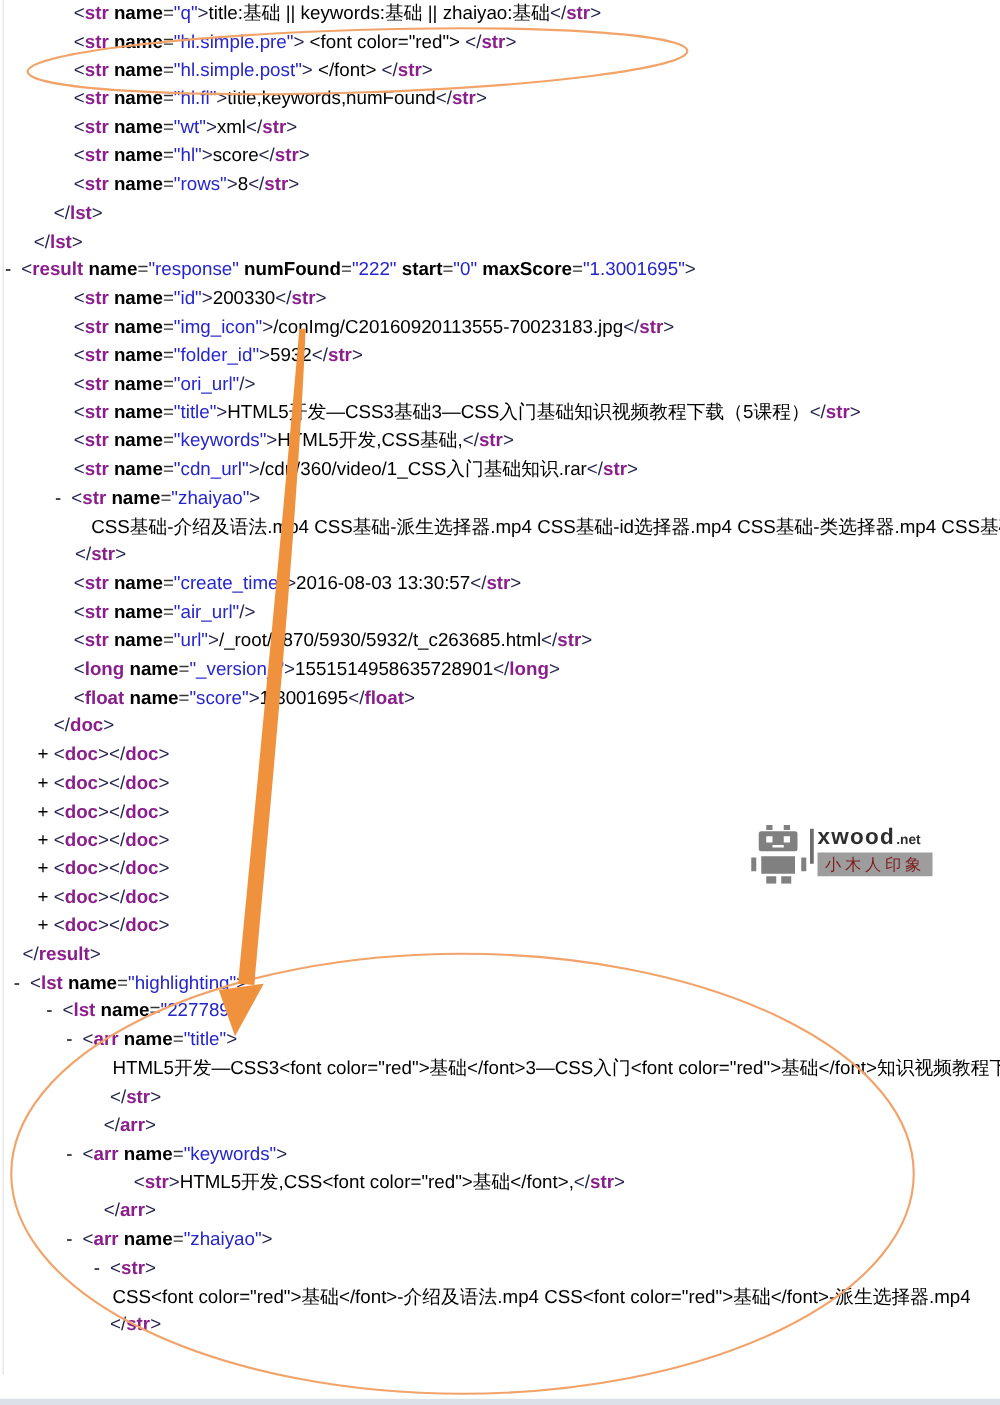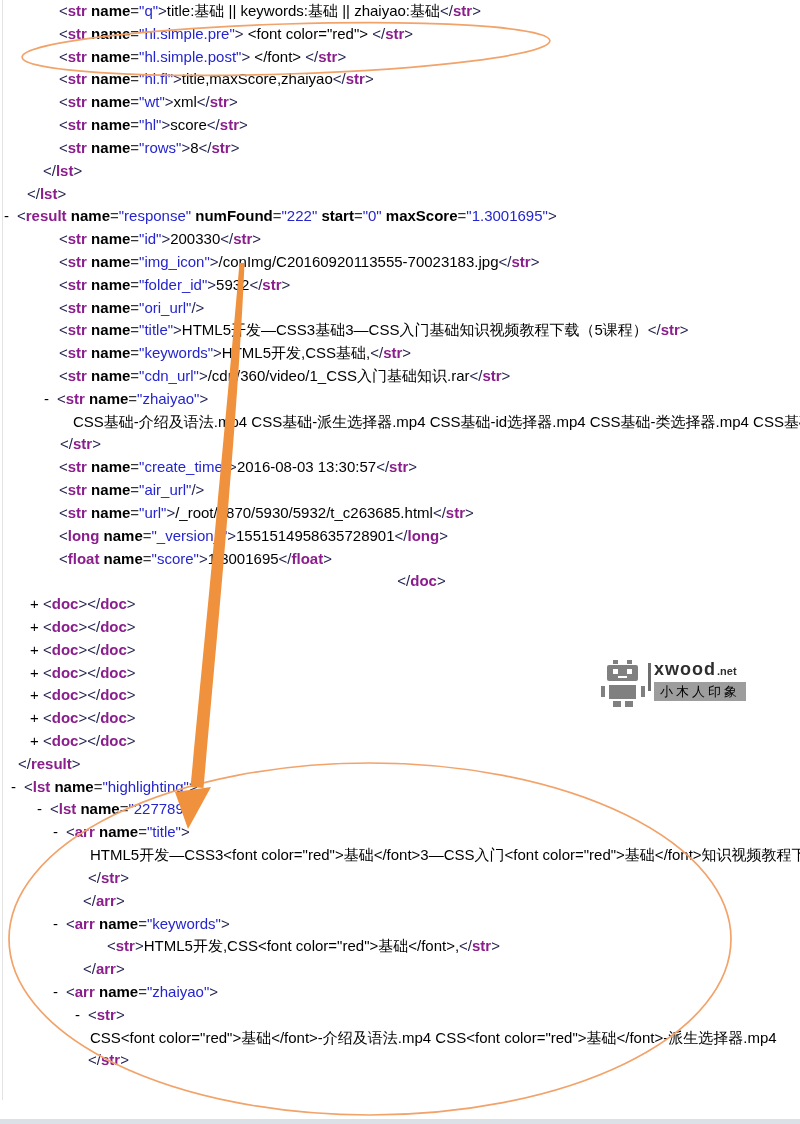--- a/index.html
+++ b/index.html
@@ -38,34 +38,34 @@
   #watermark{
     position:absolute;left:600px;top:659px;display:flex;align-items:flex-start;
   }
   #robot{width:46px;height:48px;flex:0 0 auto;}
   #wm-sep{width:3px;height:28px;background:#6e6e6e;margin:4px 3px 0 2px;}
   #wm-text{display:flex;flex-direction:column;}
   #wm-top{display:flex;align-items:baseline;}
   #wm-domain{font-size:18px;font-weight:bold;color:#2e2e2e;letter-spacing:1px;text-align:right;}
   #wm-tld{font-size:11px;font-weight:bold;color:#2e2e2e;margin-left:1px;}
   #wm-tagline{
-    margin-top:2px;background:#9d9d9d;color:#000000;font-size:13px;
+    margin-top:2px;background:#9d9d9d;color:#7f1d1d;font-size:13px;
     padding:1px 6px;letter-spacing:3px;line-height:17px;text-align:right;
   }
 </style>
 </head>
 <body>
 
 <div id="edge-line"></div>
 
 <div id="xml-tree">
     <div class="xline" style="padding-left: 59px;"><span class="c-br">&lt;</span><span class="c-tag">str</span><span class="c-attr"> name</span><span class="c-eq">=</span><span class="c-val">"q"</span><span class="c-br">&gt;</span><span class="c-txt">title:基础 || keywords:基础 || zhaiyao:基础</span><span class="c-br">&lt;/</span><span class="c-tag">str</span><span class="c-br">&gt;</span></div>
     <div class="xline" style="padding-left: 59px;"><span class="c-br">&lt;</span><span class="c-tag">str</span><span class="c-attr"> name</span><span class="c-eq">=</span><span class="c-val">"hl.simple.pre"</span><span class="c-br">&gt;</span><span class="c-txt"> &lt;font color="red"&gt; </span><span class="c-br">&lt;/</span><span class="c-tag">str</span><span class="c-br">&gt;</span></div>
     <div class="xline" style="padding-left: 59px;"><span class="c-br">&lt;</span><span class="c-tag">str</span><span class="c-attr"> name</span><span class="c-eq">=</span><span class="c-val">"hl.simple.post"</span><span class="c-br">&gt;</span><span class="c-txt"> &lt;/font&gt; </span><span class="c-br">&lt;/</span><span class="c-tag">str</span><span class="c-br">&gt;</span></div>
-    <div class="xline" style="padding-left: 59px;"><span class="c-br">&lt;</span><span class="c-tag">str</span><span class="c-attr"> name</span><span class="c-eq">=</span><span class="c-val">"hl.fl"</span><span class="c-br">&gt;</span><span class="c-txt">title,maxScore,zhaiyao</span><span class="c-br">&lt;/</span><span class="c-tag">str</span><span class="c-br">&gt;</span></div>
+    <div class="xline" style="padding-left: 59px;"><span class="c-br">&lt;</span><span class="c-tag">str</span><span class="c-attr"> name</span><span class="c-eq">=</span><span class="c-val">"hl.fl"</span><span class="c-br">&gt;</span><span class="c-txt">title,keywords,numFound</span><span class="c-br">&lt;/</span><span class="c-tag">str</span><span class="c-br">&gt;</span></div>
     <div class="xline" style="padding-left: 59px;"><span class="c-br">&lt;</span><span class="c-tag">str</span><span class="c-attr"> name</span><span class="c-eq">=</span><span class="c-val">"wt"</span><span class="c-br">&gt;</span><span class="c-txt">xml</span><span class="c-br">&lt;/</span><span class="c-tag">str</span><span class="c-br">&gt;</span></div>
     <div class="xline" style="padding-left: 59px;"><span class="c-br">&lt;</span><span class="c-tag">str</span><span class="c-attr"> name</span><span class="c-eq">=</span><span class="c-val">"hl"</span><span class="c-br">&gt;</span><span class="c-txt">score</span><span class="c-br">&lt;/</span><span class="c-tag">str</span><span class="c-br">&gt;</span></div>
     <div class="xline" style="padding-left: 59px;"><span class="c-br">&lt;</span><span class="c-tag">str</span><span class="c-attr"> name</span><span class="c-eq">=</span><span class="c-val">"rows"</span><span class="c-br">&gt;</span><span class="c-txt">8</span><span class="c-br">&lt;/</span><span class="c-tag">str</span><span class="c-br">&gt;</span></div>
     <div class="xline" style="padding-left: 43px;"><span class="c-br">&lt;/</span><span class="c-tag">lst</span><span class="c-br">&gt;</span></div>
     <div class="xline" style="padding-left: 27px;"><span class="c-br">&lt;/</span><span class="c-tag">lst</span><span class="c-br">&gt;</span></div>
     <div class="xline" style="padding-left: 4px;"><span class="exp">-</span><span class="c-br">&lt;</span><span class="c-tag">result</span><span class="c-attr"> name</span><span class="c-eq">=</span><span class="c-val">"response"</span><span class="c-attr"> numFound</span><span class="c-eq">=</span><span class="c-val">"222"</span><span class="c-attr"> start</span><span class="c-eq">=</span><span class="c-val">"0"</span><span class="c-attr"> maxScore</span><span class="c-eq">=</span><span class="c-val">"1.3001695"</span><span class="c-br">&gt;</span></div>
     <div class="xline" style="padding-left: 59px;"><span class="c-br">&lt;</span><span class="c-tag">str</span><span class="c-attr"> name</span><span class="c-eq">=</span><span class="c-val">"id"</span><span class="c-br">&gt;</span><span class="c-txt">200330</span><span class="c-br">&lt;/</span><span class="c-tag">str</span><span class="c-br">&gt;</span></div>
     <div class="xline" style="padding-left: 59px;"><span class="c-br">&lt;</span><span class="c-tag">str</span><span class="c-attr"> name</span><span class="c-eq">=</span><span class="c-val">"img_icon"</span><span class="c-br">&gt;</span><span class="c-txt">/conImg/C20160920113555-70023183.jpg</span><span class="c-br">&lt;/</span><span class="c-tag">str</span><span class="c-br">&gt;</span></div>
     <div class="xline" style="padding-left: 59px;"><span class="c-br">&lt;</span><span class="c-tag">str</span><span class="c-attr"> name</span><span class="c-eq">=</span><span class="c-val">"folder_id"</span><span class="c-br">&gt;</span><span class="c-txt">5932</span><span class="c-br">&lt;/</span><span class="c-tag">str</span><span class="c-br">&gt;</span></div>
     <div class="xline" style="padding-left: 59px;"><span class="c-br">&lt;</span><span class="c-tag">str</span><span class="c-attr"> name</span><span class="c-eq">=</span><span class="c-val">"ori_url"</span><span class="c-br">/&gt;</span></div>
@@ -73,21 +73,21 @@
     <div class="xline" style="padding-left: 59px;"><span class="c-br">&lt;</span><span class="c-tag">str</span><span class="c-attr"> name</span><span class="c-eq">=</span><span class="c-val">"keywords"</span><span class="c-br">&gt;</span><span class="c-txt">HTML5开发,CSS基础,</span><span class="c-br">&lt;/</span><span class="c-tag">str</span><span class="c-br">&gt;</span></div>
     <div class="xline" style="padding-left: 59px;"><span class="c-br">&lt;</span><span class="c-tag">str</span><span class="c-attr"> name</span><span class="c-eq">=</span><span class="c-val">"cdn_url"</span><span class="c-br">&gt;</span><span class="c-txt">/cdn/360/video/1_CSS入门基础知识.rar</span><span class="c-br">&lt;/</span><span class="c-tag">str</span><span class="c-br">&gt;</span></div>
     <div class="xline" style="padding-left: 44px;"><span class="exp">-</span><span class="c-br">&lt;</span><span class="c-tag">str</span><span class="c-attr"> name</span><span class="c-eq">=</span><span class="c-val">"zhaiyao"</span><span class="c-br">&gt;</span></div>
     <div class="xline" style="padding-left: 73px;"><span class="c-txt">CSS基础-介绍及语法.mp4 CSS基础-派生选择器.mp4 CSS基础-id选择器.mp4 CSS基础-类选择器.mp4 CSS基础-</span></div>
     <div class="xline" style="padding-left: 60px;"><span class="c-br">&lt;/</span><span class="c-tag">str</span><span class="c-br">&gt;</span></div>
     <div class="xline" style="padding-left: 59px;"><span class="c-br">&lt;</span><span class="c-tag">str</span><span class="c-attr"> name</span><span class="c-eq">=</span><span class="c-val">"create_time"</span><span class="c-br">&gt;</span><span class="c-txt">2016-08-03 13:30:57</span><span class="c-br">&lt;/</span><span class="c-tag">str</span><span class="c-br">&gt;</span></div>
     <div class="xline" style="padding-left: 59px;"><span class="c-br">&lt;</span><span class="c-tag">str</span><span class="c-attr"> name</span><span class="c-eq">=</span><span class="c-val">"air_url"</span><span class="c-br">/&gt;</span></div>
     <div class="xline" style="padding-left: 59px;"><span class="c-br">&lt;</span><span class="c-tag">str</span><span class="c-attr"> name</span><span class="c-eq">=</span><span class="c-val">"url"</span><span class="c-br">&gt;</span><span class="c-txt">/_root/5870/5930/5932/t_c263685.html</span><span class="c-br">&lt;/</span><span class="c-tag">str</span><span class="c-br">&gt;</span></div>
     <div class="xline" style="padding-left: 59px;"><span class="c-br">&lt;</span><span class="c-tag">long</span><span class="c-attr"> name</span><span class="c-eq">=</span><span class="c-val">"_version_"</span><span class="c-br">&gt;</span><span class="c-txt">1551514958635728901</span><span class="c-br">&lt;/</span><span class="c-tag">long</span><span class="c-br">&gt;</span></div>
     <div class="xline" style="padding-left: 59px;"><span class="c-br">&lt;</span><span class="c-tag">float</span><span class="c-attr"> name</span><span class="c-eq">=</span><span class="c-val">"score"</span><span class="c-br">&gt;</span><span class="c-txt">1.3001695</span><span class="c-br">&lt;/</span><span class="c-tag">float</span><span class="c-br">&gt;</span></div>
-    <div class="xline" style="padding-left: 43px; text-align: center;"><span class="c-br">&lt;/</span><span class="c-tag">doc</span><span class="c-br">&gt;</span></div>
+    <div class="xline" style="padding-left: 43px;"><span class="c-br">&lt;/</span><span class="c-tag">doc</span><span class="c-br">&gt;</span></div>
     <div class="xline" style="padding-left: 30px;"><span class="exp">+</span><span class="c-br">&lt;</span><span class="c-tag">doc</span><span class="c-br">&gt;</span><span class="c-br">&lt;/</span><span class="c-tag">doc</span><span class="c-br">&gt;</span></div>
     <div class="xline" style="padding-left: 30px;"><span class="exp">+</span><span class="c-br">&lt;</span><span class="c-tag">doc</span><span class="c-br">&gt;</span><span class="c-br">&lt;/</span><span class="c-tag">doc</span><span class="c-br">&gt;</span></div>
     <div class="xline" style="padding-left: 30px;"><span class="exp">+</span><span class="c-br">&lt;</span><span class="c-tag">doc</span><span class="c-br">&gt;</span><span class="c-br">&lt;/</span><span class="c-tag">doc</span><span class="c-br">&gt;</span></div>
     <div class="xline" style="padding-left: 30px;"><span class="exp">+</span><span class="c-br">&lt;</span><span class="c-tag">doc</span><span class="c-br">&gt;</span><span class="c-br">&lt;/</span><span class="c-tag">doc</span><span class="c-br">&gt;</span></div>
     <div class="xline" style="padding-left: 30px;"><span class="exp">+</span><span class="c-br">&lt;</span><span class="c-tag">doc</span><span class="c-br">&gt;</span><span class="c-br">&lt;/</span><span class="c-tag">doc</span><span class="c-br">&gt;</span></div>
     <div class="xline" style="padding-left: 30px;"><span class="exp">+</span><span class="c-br">&lt;</span><span class="c-tag">doc</span><span class="c-br">&gt;</span><span class="c-br">&lt;/</span><span class="c-tag">doc</span><span class="c-br">&gt;</span></div>
     <div class="xline" style="padding-left: 30px;"><span class="exp">+</span><span class="c-br">&lt;</span><span class="c-tag">doc</span><span class="c-br">&gt;</span><span class="c-br">&lt;/</span><span class="c-tag">doc</span><span class="c-br">&gt;</span></div>
     <div class="xline" style="padding-left: 18px;"><span class="c-br">&lt;/</span><span class="c-tag">result</span><span class="c-br">&gt;</span></div>
     <div class="xline" style="padding-left: 11px;"><span class="exp">-</span><span class="c-br">&lt;</span><span class="c-tag">lst</span><span class="c-attr"> name</span><span class="c-eq">=</span><span class="c-val">"highlighting"</span><span class="c-br">&gt;</span></div>
     <div class="xline" style="padding-left: 37px;"><span class="exp">-</span><span class="c-br">&lt;</span><span class="c-tag">lst</span><span class="c-attr"> name</span><span class="c-eq">=</span><span class="c-val">"227789"</span><span class="c-br">&gt;</span></div>

